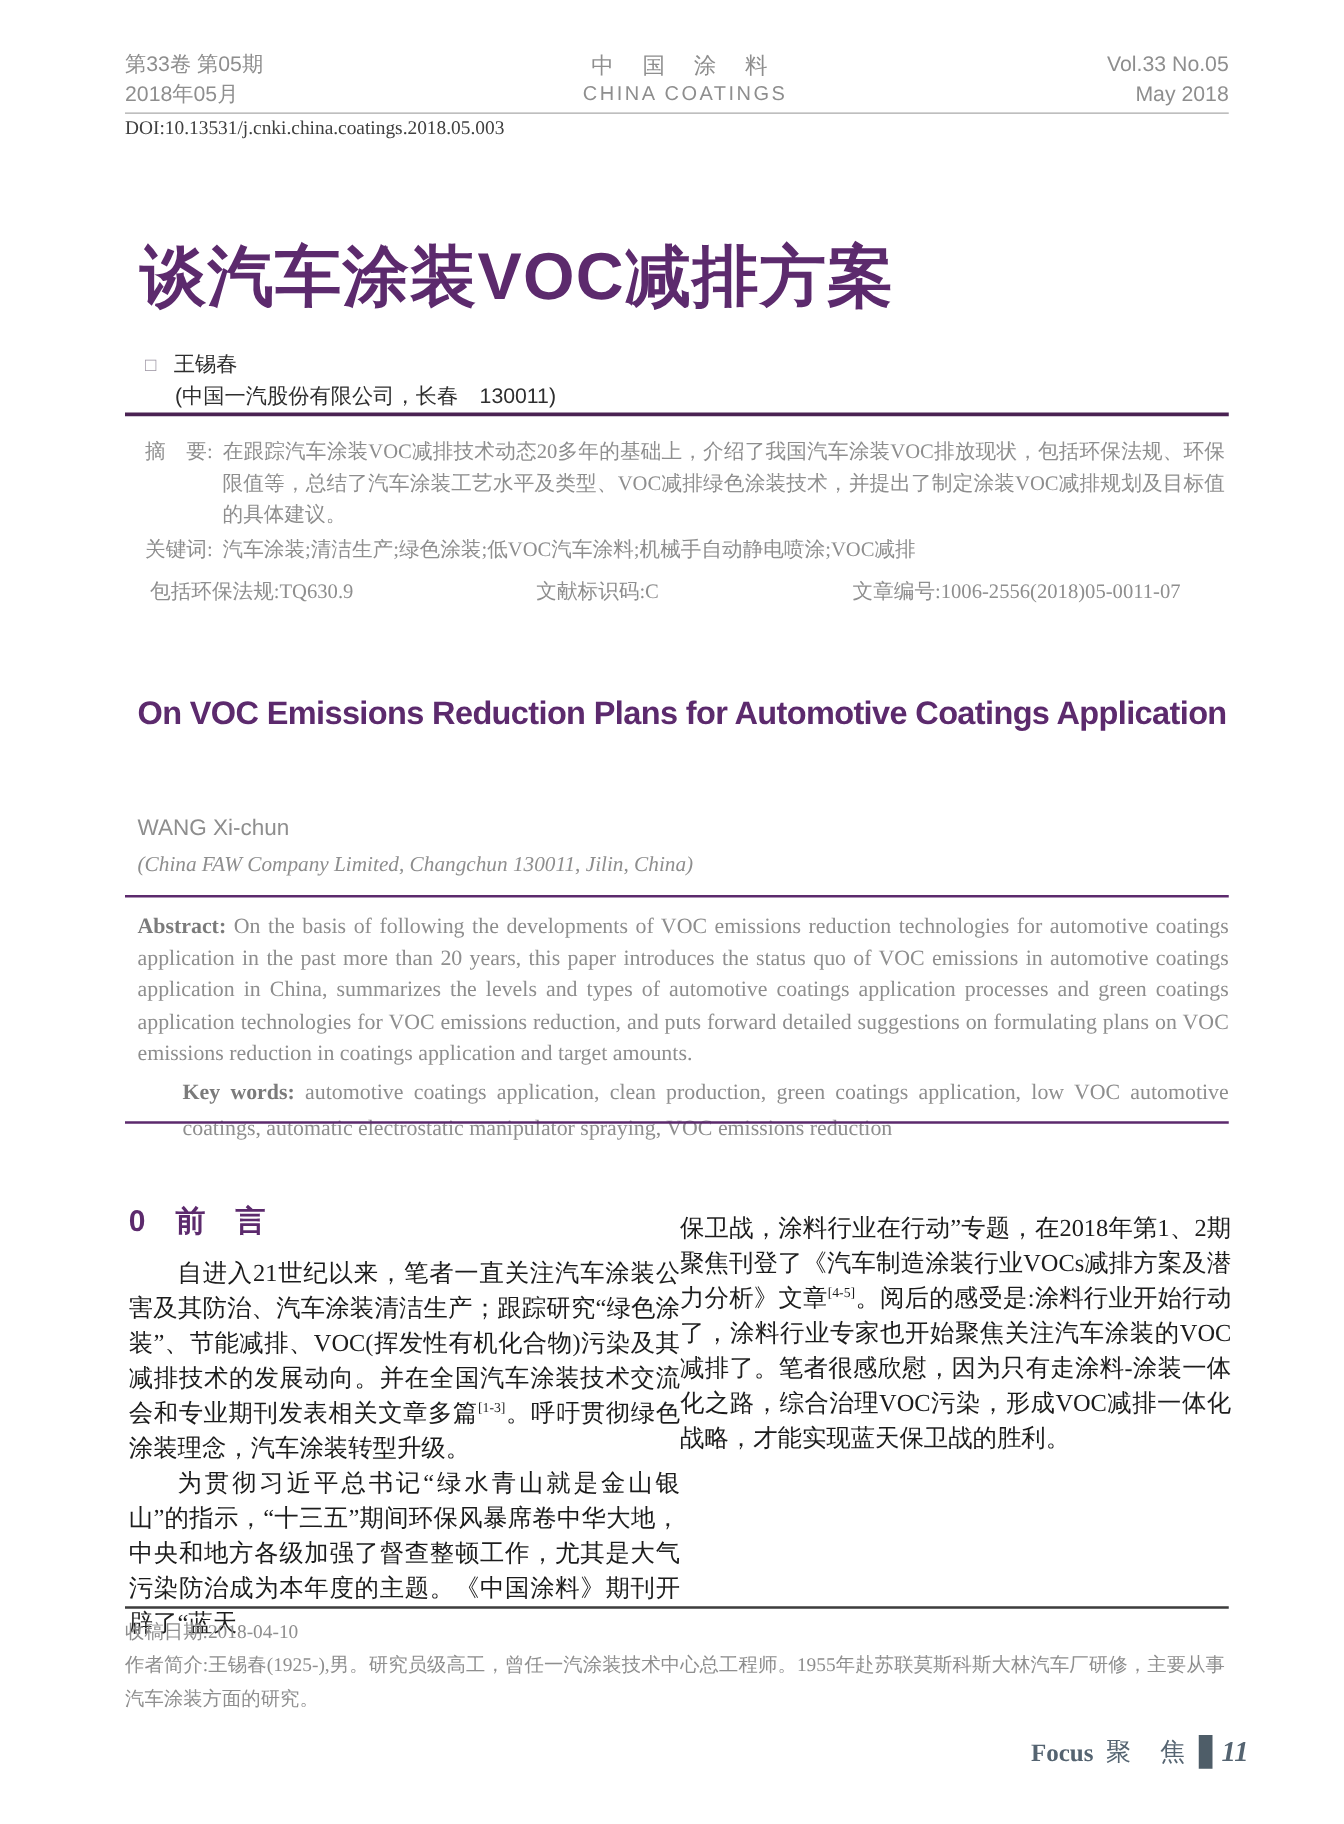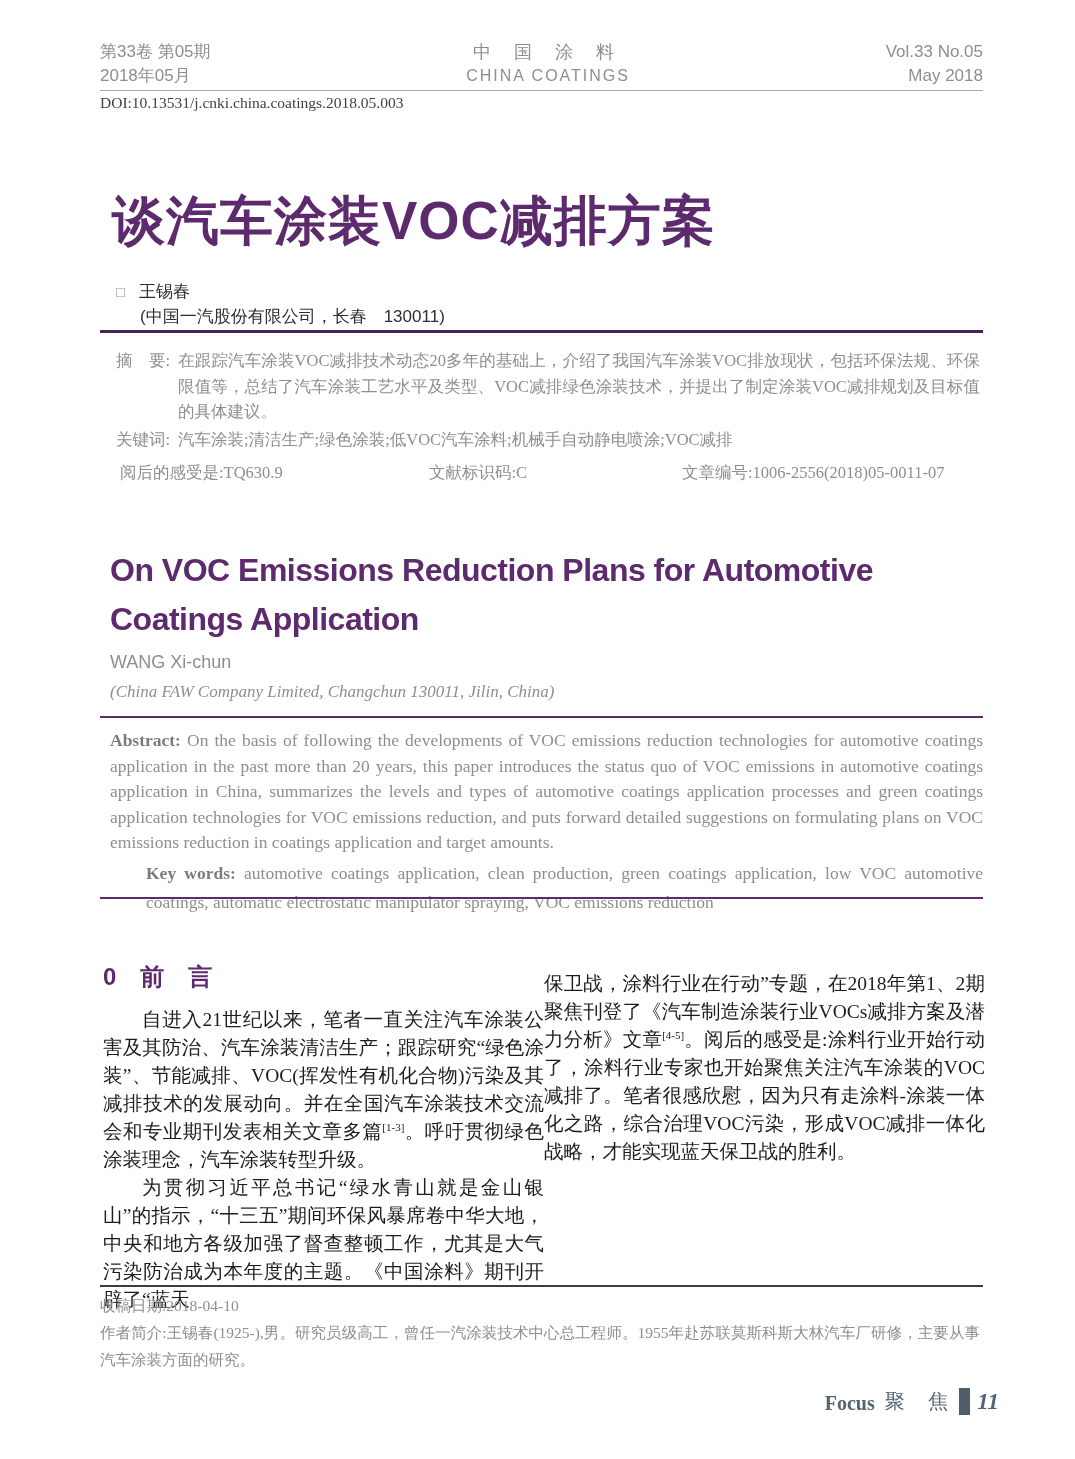--- a/index.html
+++ b/index.html
@@ -35,21 +35,21 @@
   .hang{padding-left:62px;}
   .hang .lbl{display:inline-block;width:62px;margin-left:-62px;}
   .kwline{margin-top:2px;}
   .class-row{position:relative;margin-top:8px;height:26px;}
   .class-row span{position:absolute;top:0;white-space:nowrap;}
   .clc-item{left:4px;}
   .doc-item{left:313px;}
   .id-item{left:566px;}
 
   
-  .en-title{top:546px;left:110px;width:885px;font-size:32px;line-height:49px;font-weight:bold;
+  .en-title{top:546px;left:110px;width:885px;font-size:26px;line-height:49px;font-weight:bold;
     color:var(--accent-purple,#5c2a6d);letter-spacing:-0.5px;margin:0;}
   .en-author{top:652px;left:110px;font-size:18px;color:var(--text-gray,#8e8e8e);text-align:right;}
   .en-affil{top:682px;left:110px;font-size:17px;font-style:italic;
     font-family:"Liberation Serif",serif;color:var(--text-gray,#8e8e8e);}
   .rule-en-top{top:716px;height:2px;background:var(--accent-purple,#5c2a6d);}
   .en-abstract{top:728px;left:110px;right:92px;font-family:"Liberation Serif",serif;
     color:var(--text-gray,#8e8e8e);font-size:17.5px;line-height:25.5px;text-align:justify;}
   .en-abstract p{margin:0;}
   .en-abstract .kw{line-height:29px;margin-top:3px;margin-left:36px;}
   .lbl-b{font-weight:bold;color:#7b7b7b;}
@@ -108,21 +108,21 @@
 <div class="rule rule-affil"></div>
 
 <section class="abs cn-meta">
   <div class="hang">
     <span class="lbl">摘　要:</span><span>在跟踪汽车涂装VOC减排技术动态20多年的基础上，介绍了我国汽车涂装VOC排放现状，包括环保法规、环保限值等，总结了汽车涂装工艺水平及类型、VOC减排绿色涂装技术，并提出了制定涂装VOC减排规划及目标值的具体建议。</span>
   </div>
   <div class="hang kwline">
     <span class="lbl">关键词:</span><span>汽车涂装;清洁生产;绿色涂装;低VOC汽车涂料;机械手自动静电喷涂;VOC减排</span>
   </div>
   <div class="class-row">
-    <span class="clc-item">阅后的感受是:TQ630.9</span>
+    <span class="clc-item">包括环保法规:TQ630.9</span>
     <span class="doc-item">文献标识码:C</span>
     <span class="id-item">文章编号:1006-2556(2018)05-0011-07</span>
   </div>
 </section>
 
 <h2 class="abs en-title">On VOC Emissions Reduction Plans for Automotive Coatings Application</h2>
 <div class="abs en-author">WANG Xi-chun</div>
 <div class="abs en-affil">(China FAW Company Limited, Changchun 130011, Jilin, China)</div>
 <div class="rule rule-en-top"></div>
 

